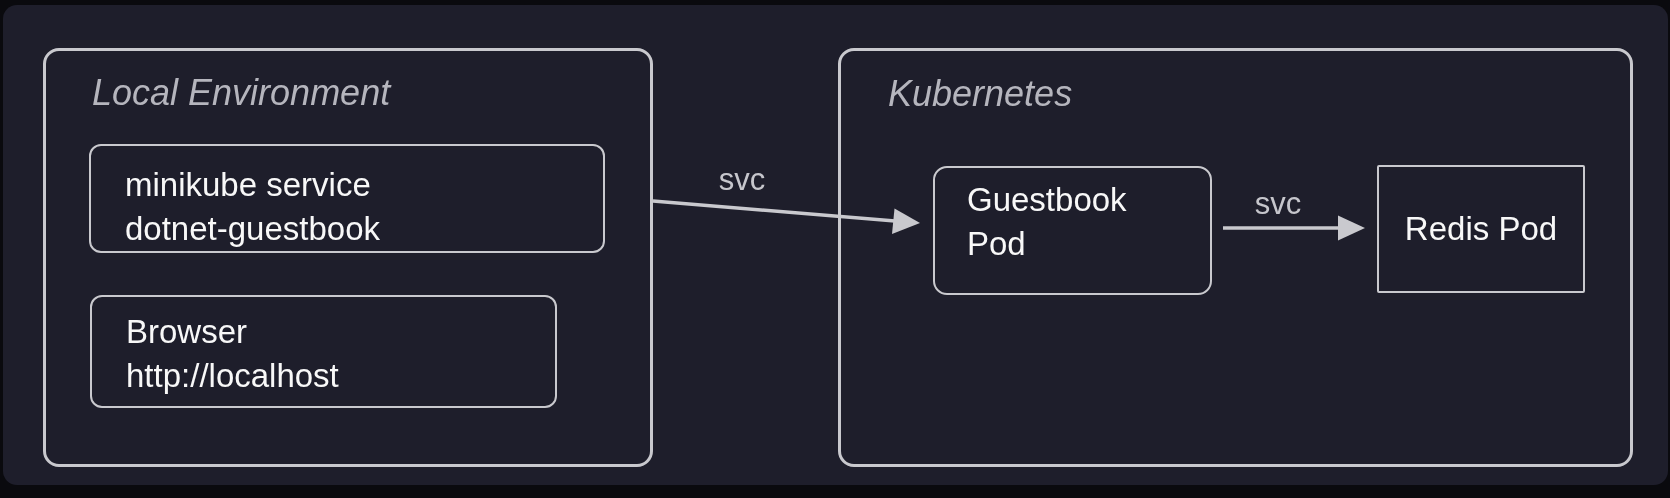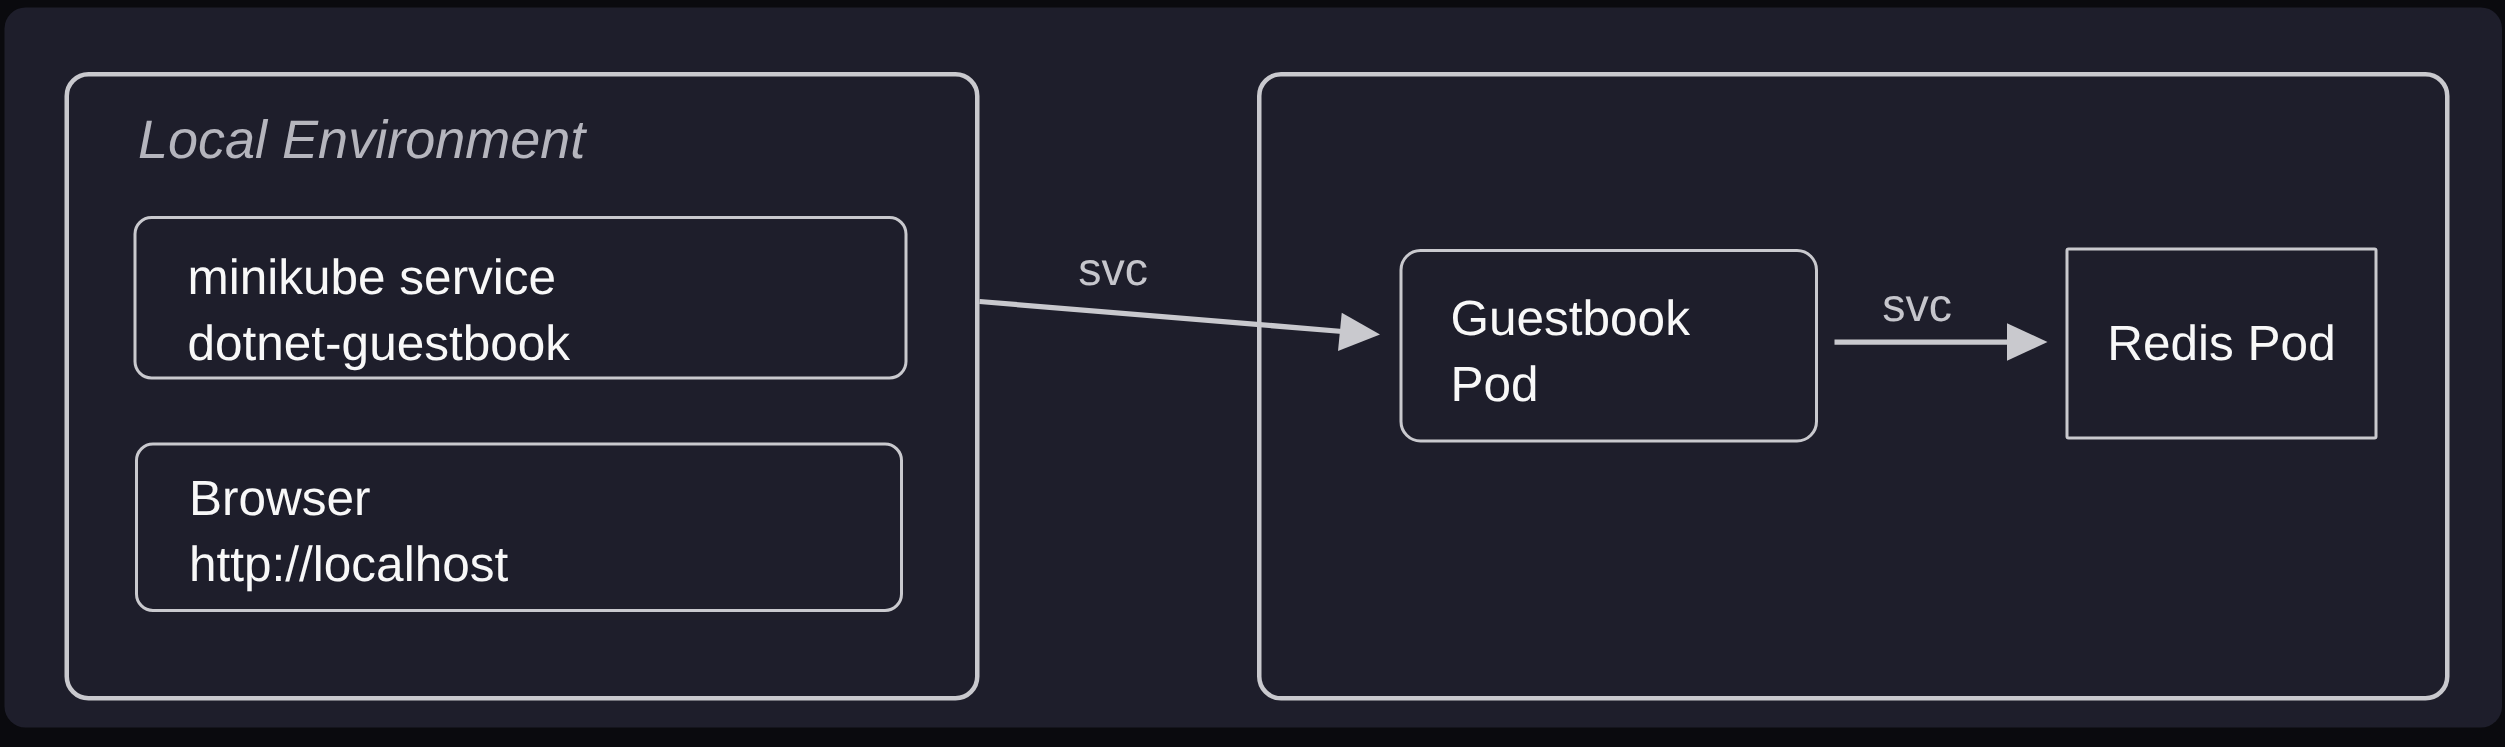--- a/index.html
+++ b/index.html
@@ -43,22 +43,22 @@
 
   .node {
     position: absolute;
     border: 2.5px solid var(--border, #c9c9ce);
     color: var(--text, #f8f8f8);
     font-size: 33px;
     line-height: 44px;
     background: transparent;
   }
   .node-minikube  { left: 89px;  top: 144px; width: 516px; height: 109px; border-radius: 12px; padding: 17px 0 10px 34px; }
-  .node-browser   { left: 90px;  top: 295px; width: 512px; height: 113px; border-radius: 12px; padding: 13px 0 0 34px; }
-  .node-guestbook { left: 933px; top: 166px; width: 279px; height: 129px; border-radius: 14px; padding: 22px 0 0 32px; }
+  .node-browser   { left: 90px;  top: 295px; width: 467px; height: 113px; border-radius: 12px; padding: 13px 0 0 34px; }
+  .node-guestbook { left: 933px; top: 166px; width: 279px; height: 129px; border-radius: 14px; padding: 10px 0 0 32px; }
   .node-redis     { left: 1377px; top: 165px; width: 208px; height: 128px; border-radius: 2px;
                     display: flex; align-items: center; justify-content: center; }
 
   .node-line { white-space: nowrap; }
 
   .edge-label {
     position: absolute;
     font-size: 31px;
     line-height: 36px;
     color: var(--svc, #c6c6cc);
@@ -90,20 +90,21 @@
     <div class="node-line">minikube service</div>
     <div class="node-line">dotnet-guestbook</div>
   </div>
 
   <div class="node node-browser">
     <div class="node-line">Browser</div>
     <div class="node-line">http://localhost</div>
   </div>
 
   <div class="group group-kubernetes"></div>
+  <div class="group-title title-kubernetes">Kubernetes</div>
 
   <div class="node node-guestbook">
     <div class="node-line">Guestbook</div>
     <div class="node-line">Pod</div>
   </div>
 
   <div class="node node-redis">
     <div class="node-line">Redis Pod</div>
   </div>
 

